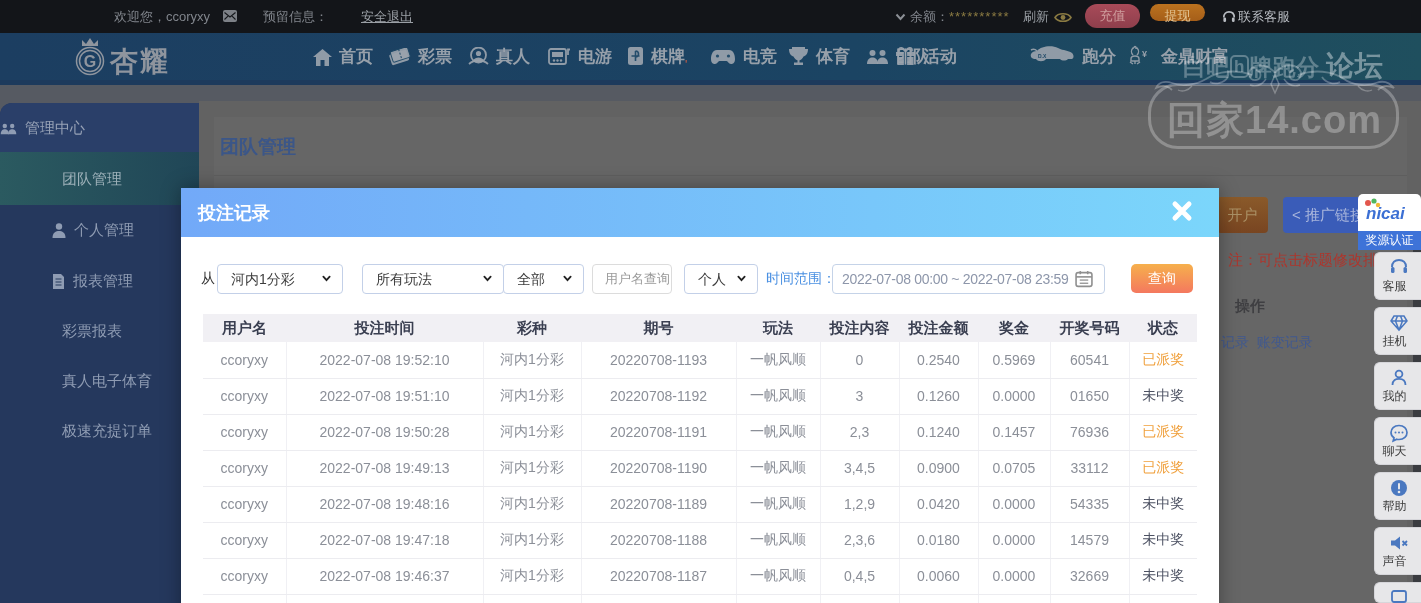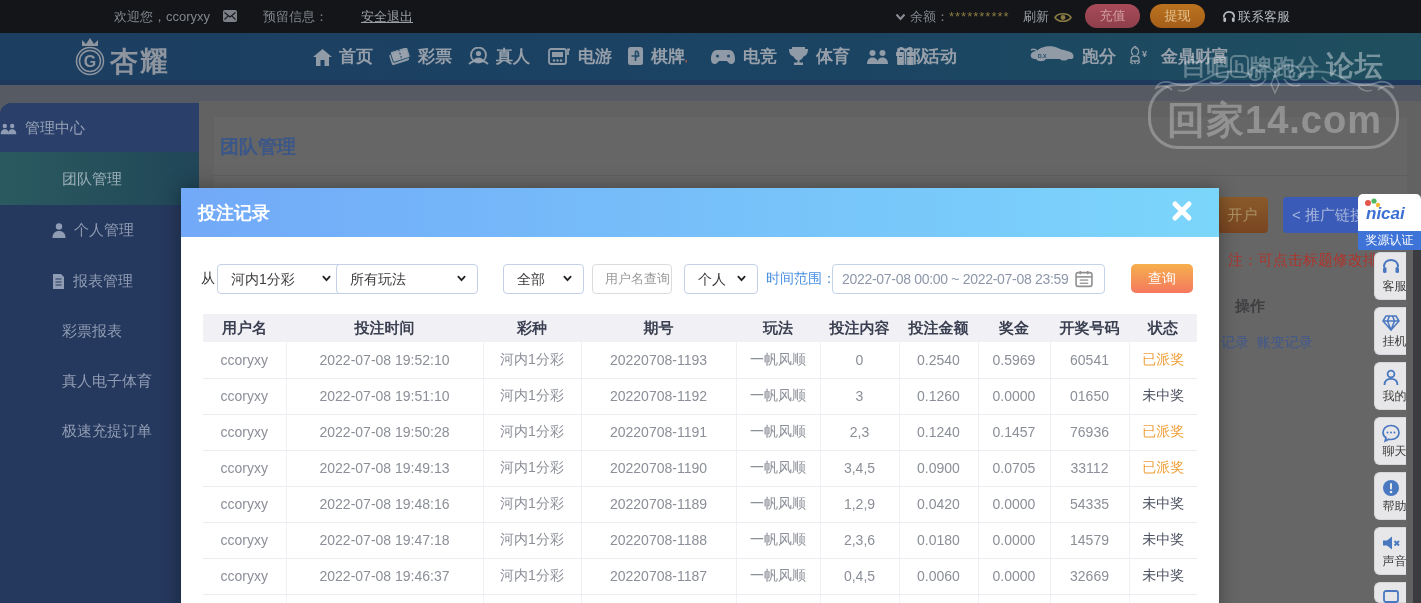--- a/index.html
+++ b/index.html
@@ -53,40 +53,40 @@
   #modal-head { position:absolute; left:0; top:0; width:1038px; height:49px; background:linear-gradient(90deg,#72a9f8,#7bd6fb); }
   #modal-title { position:absolute; left:17px; top:13px; font-size:18px; font-weight:bold; color:#ffffff; }
   
 
   
   .flt { position:absolute; top:76px; height:30px; }
   .sel { border:1px solid #c3d0e8; border-radius:4px; background:#ffffff; font-size:14px; color:#3c3c3c; line-height:28px; padding-left:13px; }
   .caret { position:absolute; right:11px; top:9px; width:9px; height:9px; }
   #flt-cong { left:20px; top:82px; font-size:14px; color:#333; }
   #sel1 { left:36px; width:126px; }
-  #sel2 { left:155px; width:142px; }
+  #sel2 { left:181px; width:142px; }
   #sel3 { left:322px; width:81px; }
   #inp-user { left:411px; width:80px; border:1px solid #dcdcdc; border-radius:4px; font-size:13px; color:#9a9a9a; line-height:28px; padding-left:12px; }
   #sel4 { left:503px; width:74px; }
   #flt-time { left:585px; top:82px; font-size:14px; color:#4a90e2; }
   #inp-date { left:651px; width:273px; border:1px solid #c5d3e8; border-radius:4px; font-size:14px; color:#8d96aa; line-height:28px; padding-left:9px; letter-spacing:-0.3px; }
   #btn-query { left:950px; width:62px; height:29px; border-radius:5px; background:linear-gradient(180deg,#f6b04c,#f4785f); color:#ffffff; font-size:14px; text-align:center; line-height:29px; }
 
   
   #tbl { position:absolute; left:22px; top:126px; width:994px; }
   table { border-collapse:collapse; width:994px; table-layout:fixed; font-size:14px; }
   th { background:#f1f0f4; color:#3a3f51; font-weight:bold; height:28px; font-size:15px; }
   td { color:#8b8f98; height:36px; text-align:center; border-bottom:1px solid #ececf0; border-right:1px solid #f0f0f4; background:#fff; }
   td:last-child { border-right:none; }
   .win { color:#f0a03c; }
   .lose { color:#4d5263; }
 
   
   #rail { left:1413px; top:248px; width:8px; height:355px; background:#3a3c40; z-index:110; }
-  .tool { position:absolute; left:1374px; width:32px; height:48px; background:#e7e7e9; border:1px solid #d6d6da; border-right:none; border-radius:6px 0 0 6px; text-align:center; z-index:120; }
+  .tool { position:absolute; left:1374px; width:48px; height:48px; background:#e7e7e9; border:1px solid #d6d6da; border-right:none; border-radius:6px 0 0 6px; text-align:center; z-index:120; }
   .tool .lbl { position:absolute; left:0; width:39px; bottom:4px; font-size:12px; color:#3c3c3c; }
   .tool svg { margin-top:5px; }
   #nicai { left:1358px; top:194px; width:63px; height:58px; z-index:125; }
   #nicai-top { position:absolute; left:0; top:0; width:63px; height:37px; background:#ffffff; border-radius:5px 5px 0 0; }
   #nicai-txt { position:absolute; left:8px; top:10px; font-size:17px; font-weight:bold; color:#3b6fd4; font-style:italic; }
   #nicai-bot { position:absolute; left:0; top:37px; width:63px; height:19px; background:#3e73d8; color:#fff; font-size:12px; text-align:center; line-height:19px; }
 </style>
 </head>
 <body>
 <div id="stage">
@@ -102,21 +102,21 @@
     <span class="it" style="left:895px;top:13px;line-height:0;"><svg width="11" height="8" viewBox="0 0 11 8">
           <path d="M1.5 1.5 L5.5 6 L9.5 1.5" fill="none" stroke="#8b8f95" stroke-width="2"></path>
         </svg></span>
     <span class="it" style="left:910px;">余额：<span style="color:#8a7a42;letter-spacing:1px;">**********</span></span>
     <span class="it" style="left:1023px;color:#9ba0a6;">刷新</span>
     <span class="it" style="left:1054px;top:11px;line-height:0;"><svg width="18" height="13" viewBox="0 0 18 13">
           <path d="M1 6.5 C4 1.5 14 1.5 17 6.5 C14 11.5 4 11.5 1 6.5 Z" fill="none" stroke="#8a7a42" stroke-width="1.6"></path>
           <circle cx="9" cy="6.5" r="2.4" fill="#8a7a42"></circle>
         </svg></span>
     <span class="it" style="left:1085px;width:55px;height:24px;top:4px;line-height:24px;border-radius:13px;background:linear-gradient(180deg,#a84b59,#8f3f4c);color:#cf9d9d;text-align:center;">充值</span>
-    <span class="it" style="left:1150px;width:55px;height:24px;top:4px;line-height:24px;border-radius:13px;background:linear-gradient(180deg,#bb721f,#a55e19);color:#e3c493;text-align:center;">提现</span>
+    <span class="it" style="left:1150px;width:55px;height:17px;top:4px;line-height:24px;border-radius:13px;background:linear-gradient(180deg,#bb721f,#a55e19);color:#e3c493;text-align:center;">提现</span>
     <span class="it" style="left:1221px;top:10px;line-height:0;"><svg width="16" height="15" viewBox="0 0 20 20">
           <path d="M3 10 C3 5 6 2.5 10 2.5 C14 2.5 17 5 17 10" fill="none" stroke="#b8bcc2" stroke-width="2.2"></path>
           <rect x="2.5" y="10" width="3.6" height="6" rx="1.6" fill="#b8bcc2"></rect>
           <rect x="13.9" y="10" width="3.6" height="6" rx="1.6" fill="#b8bcc2"></rect>
         </svg></span>
     <span class="it" style="left:1238px;color:#b8bcc2;">联系客服</span>
   </div>
 
   <div id="navbar" class="abs">
 

